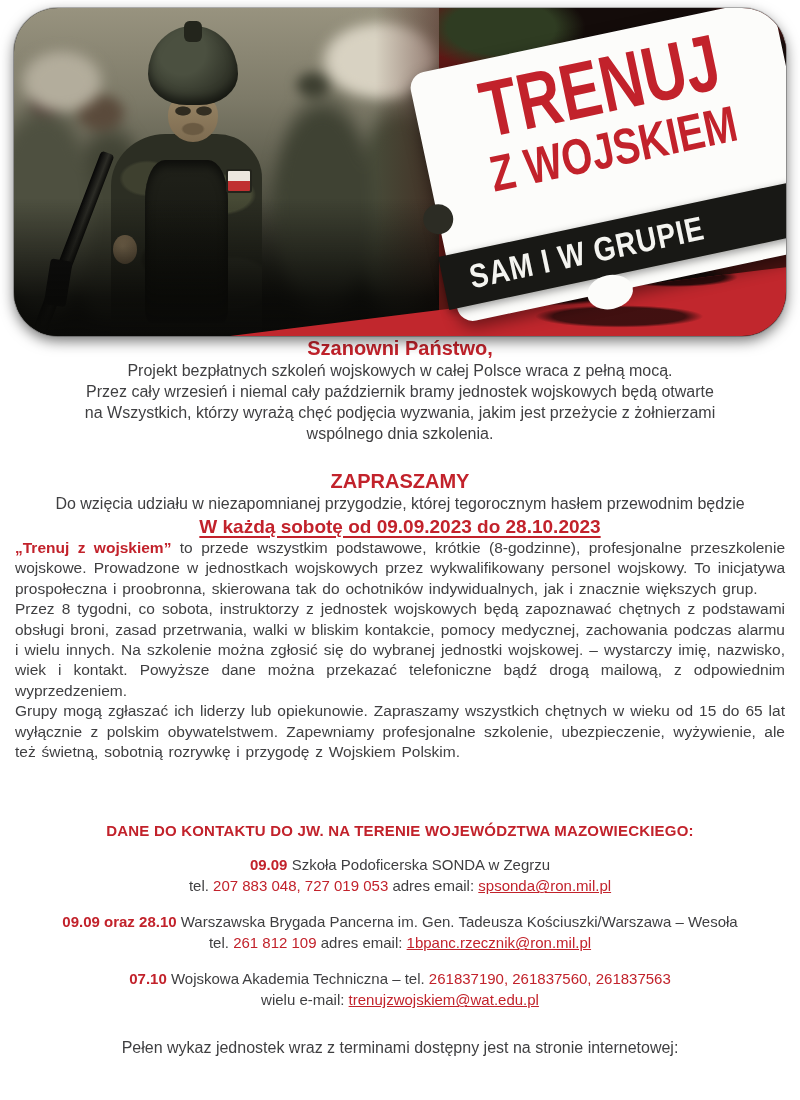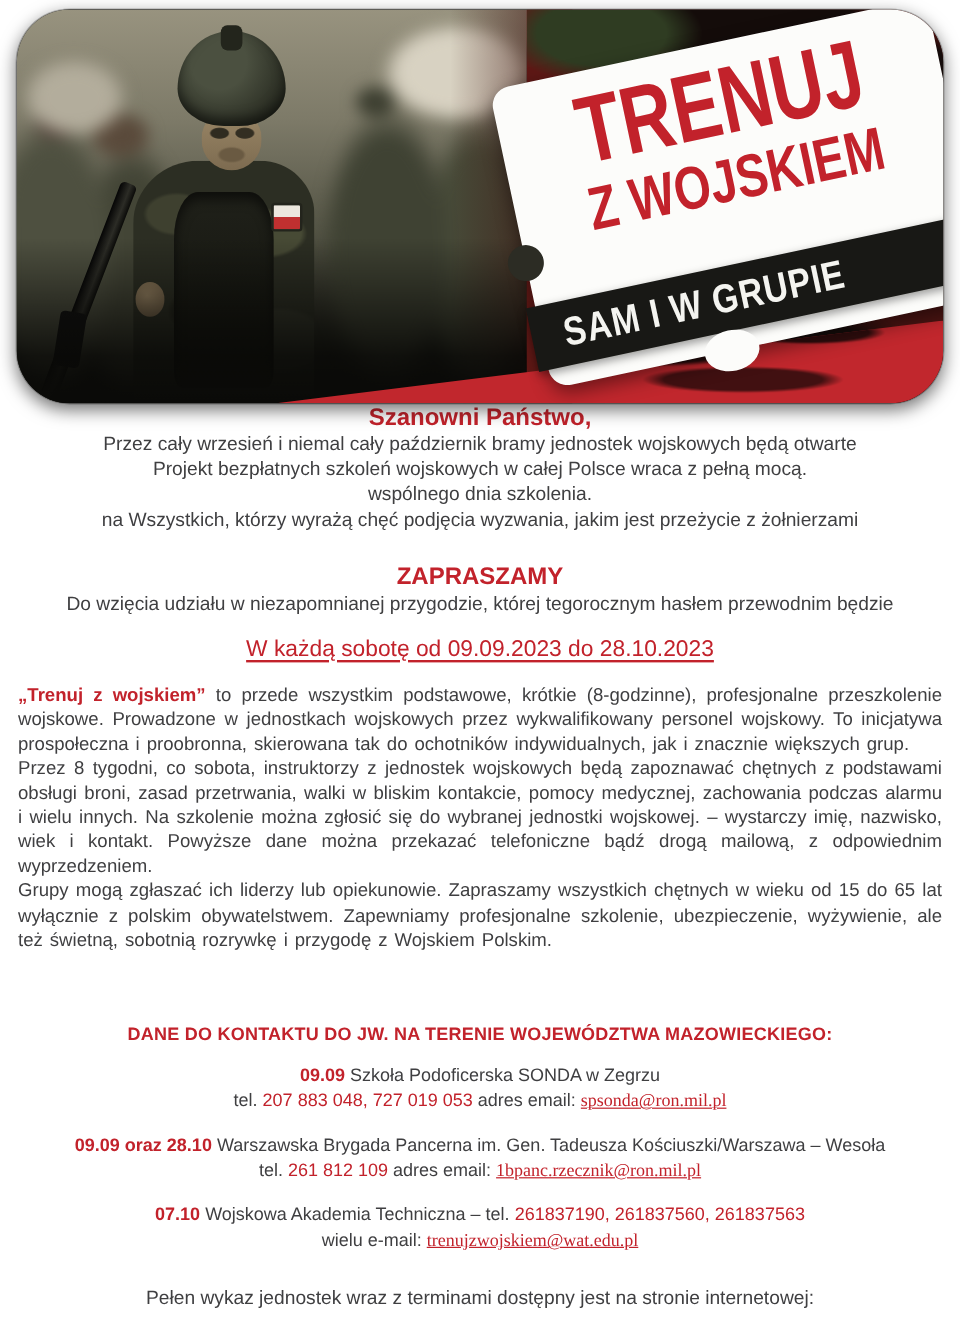--- a/index.html
+++ b/index.html
@@ -116,28 +116,28 @@
   
   .content{padding:0 15px;}
   .center{text-align:center;}
   .red{color:var(--red);}
   .bold{font-weight:bold;}
   .red-heading{color:var(--red);font-size:20px;font-weight:bold;line-height:1.2;}
   .greeting{}
   .line16{font-size:16px;line-height:21px;color:var(--ink);}
   .invite{margin-top:25px;text-align:center;}
   .slogan{font-size:18px;font-weight:bold;color:var(--red);margin-top:3px;}
-  .dates{font-size:19px;font-weight:normal;color:var(--red);margin-top:17px;
+  .dates{font-size:19px;font-weight:bold;color:var(--red);margin-top:2px;
     text-decoration:underline;text-decoration-thickness:2px;text-underline-offset:3px;}
-  .about{margin-top:17px;font-size:15.5px;line-height:20.4px;text-align:justify;color:var(--ink);}
+  .about{font-size:15.5px;line-height:20.4px;text-align:justify;color:var(--ink);}
   .about p{word-spacing:1.5px;}
   .contacts{margin-top:60px;text-align:center;}
   .contacts-heading{color:var(--red);font-size:15px;font-weight:bold;letter-spacing:.2px;}
   .entry{margin-top:15px;font-size:15px;line-height:21px;}
-  .entry a{color:var(--red);text-decoration:underline;cursor:pointer;font-family:Liberation Serif, serif;}
+  .entry a{color:var(--red);text-decoration:underline;cursor:pointer;}
   .site-footer{margin-top:29px;text-align:center;}
   .footer-note{font-size:16px;color:var(--ink);}
 </style>
 </head>
 <body>
 
 <div class="banner">
   <div class="bn-photo">
     <div class="soldier">
       <div class="rifle"></div>
@@ -159,24 +159,24 @@
     </div>
     <div class="notch-left"></div>
     <div class="bump-bottom"></div>
   </div>
 </div>
 
 <div class="content">
 
   <section class="greeting center">
     <h2 class="red-heading">Szanowni Państwo,</h2>
+    <div class="line16">Projekt bezpłatnych szkoleń wojskowych w całej Polsce wraca z pełną mocą.</div>
     <div class="line16">Przez cały wrzesień i niemal cały październik bramy jednostek wojskowych będą otwarte</div>
-    <div class="line16">Projekt bezpłatnych szkoleń wojskowych w całej Polsce wraca z pełną mocą.</div>
+    <div class="line16">na Wszystkich, którzy wyrażą chęć podjęcia wyzwania, jakim jest przeżycie z żołnierzami</div>
     <div class="line16">wspólnego dnia szkolenia.</div>
-    <div class="line16">na Wszystkich, którzy wyrażą chęć podjęcia wyzwania, jakim jest przeżycie z żołnierzami</div>
   </section>
 
   <section class="invite center">
     <h2 class="red-heading">ZAPRASZAMY</h2>
     <div class="line16">Do wzięcia udziału w niezapomnianej przygodzie, której tegorocznym hasłem przewodnim będzie</div>
     <div class="dates">W każdą sobotę od 09.09.2023 do 28.10.2023</div>
   </section>
 
   <section class="about">
     <p><span class="red bold">„Trenuj z wojskiem”</span><span> to przede wszystkim podstawowe, krótkie (8-godzinne), profesjonalne przeszkolenie wojskowe. Prowadzone w jednostkach wojskowych przez wykwalifikowany personel wojskowy. To inicjatywa prospołeczna i proobronna, skierowana tak do ochotników indywidualnych, jak i znacznie większych grup.</span></p>

